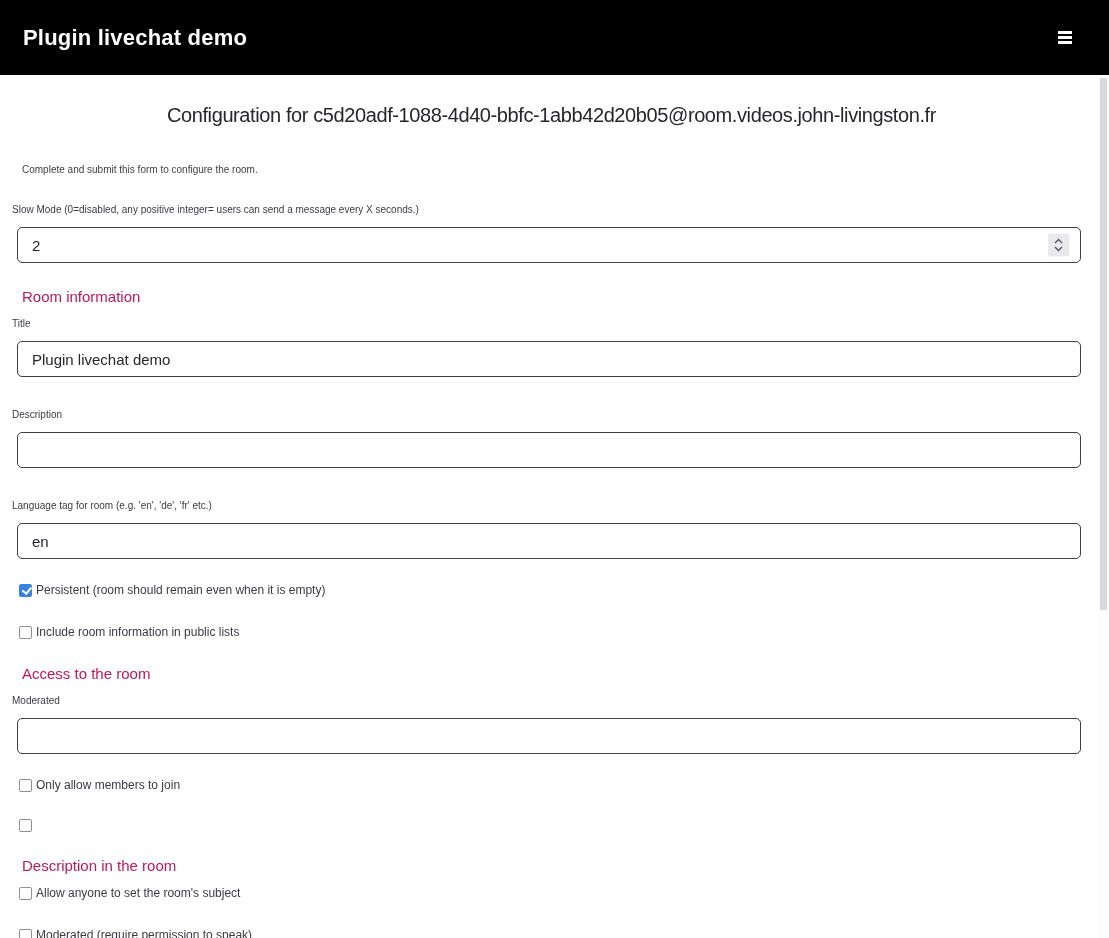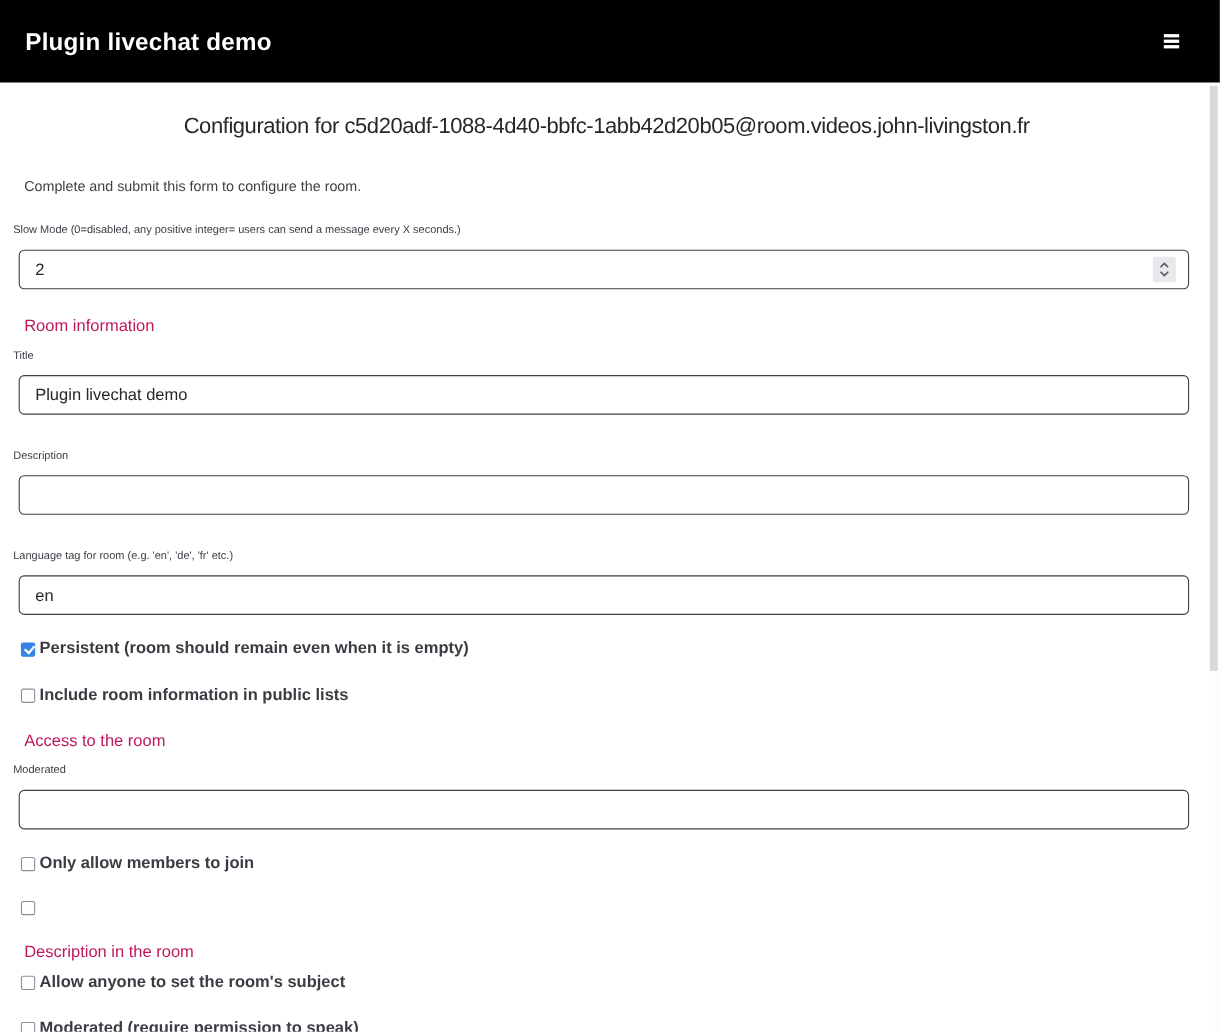--- a/index.html
+++ b/index.html
@@ -39,21 +39,21 @@
   .heading {
     font-size: 20px;
     font-weight: 400;
     color: #26262b;
     text-align: center;
     letter-spacing: -0.4px;
     margin: 29px -28px 0 -18px;
   }
 
   .instructions {
-    font-size: 13px;
+    font-size: 10px;
     color: #3f3f46;
     margin: 33px 0 0 10px;
     line-height: 19px;
   }
 
   .field-label {
     display: block;
     font-size: 10px;
     font-weight: normal;
     color: #3b3b44;
@@ -121,22 +121,22 @@
   .checkbox[data-checked="true"]::after {
     content: "";
     position: absolute;
     left: 3.5px; top: 0.5px;
     width: 3.5px; height: 7px;
     border: solid #ffffff;
     border-width: 0 2px 2px 0;
     transform: rotate(40deg);
   }
   .check-label {
-    font-size: 15px;
-    font-weight: bold;
+    font-size: 12px;
+    font-weight: normal;
     color: #3b3b44;
     margin-left: 4px;
     line-height: 16px;
   }
 
   
   .scrollbar {
     position: absolute;
     top: 76px; right: 0;
     width: 10px; height: 862px;

